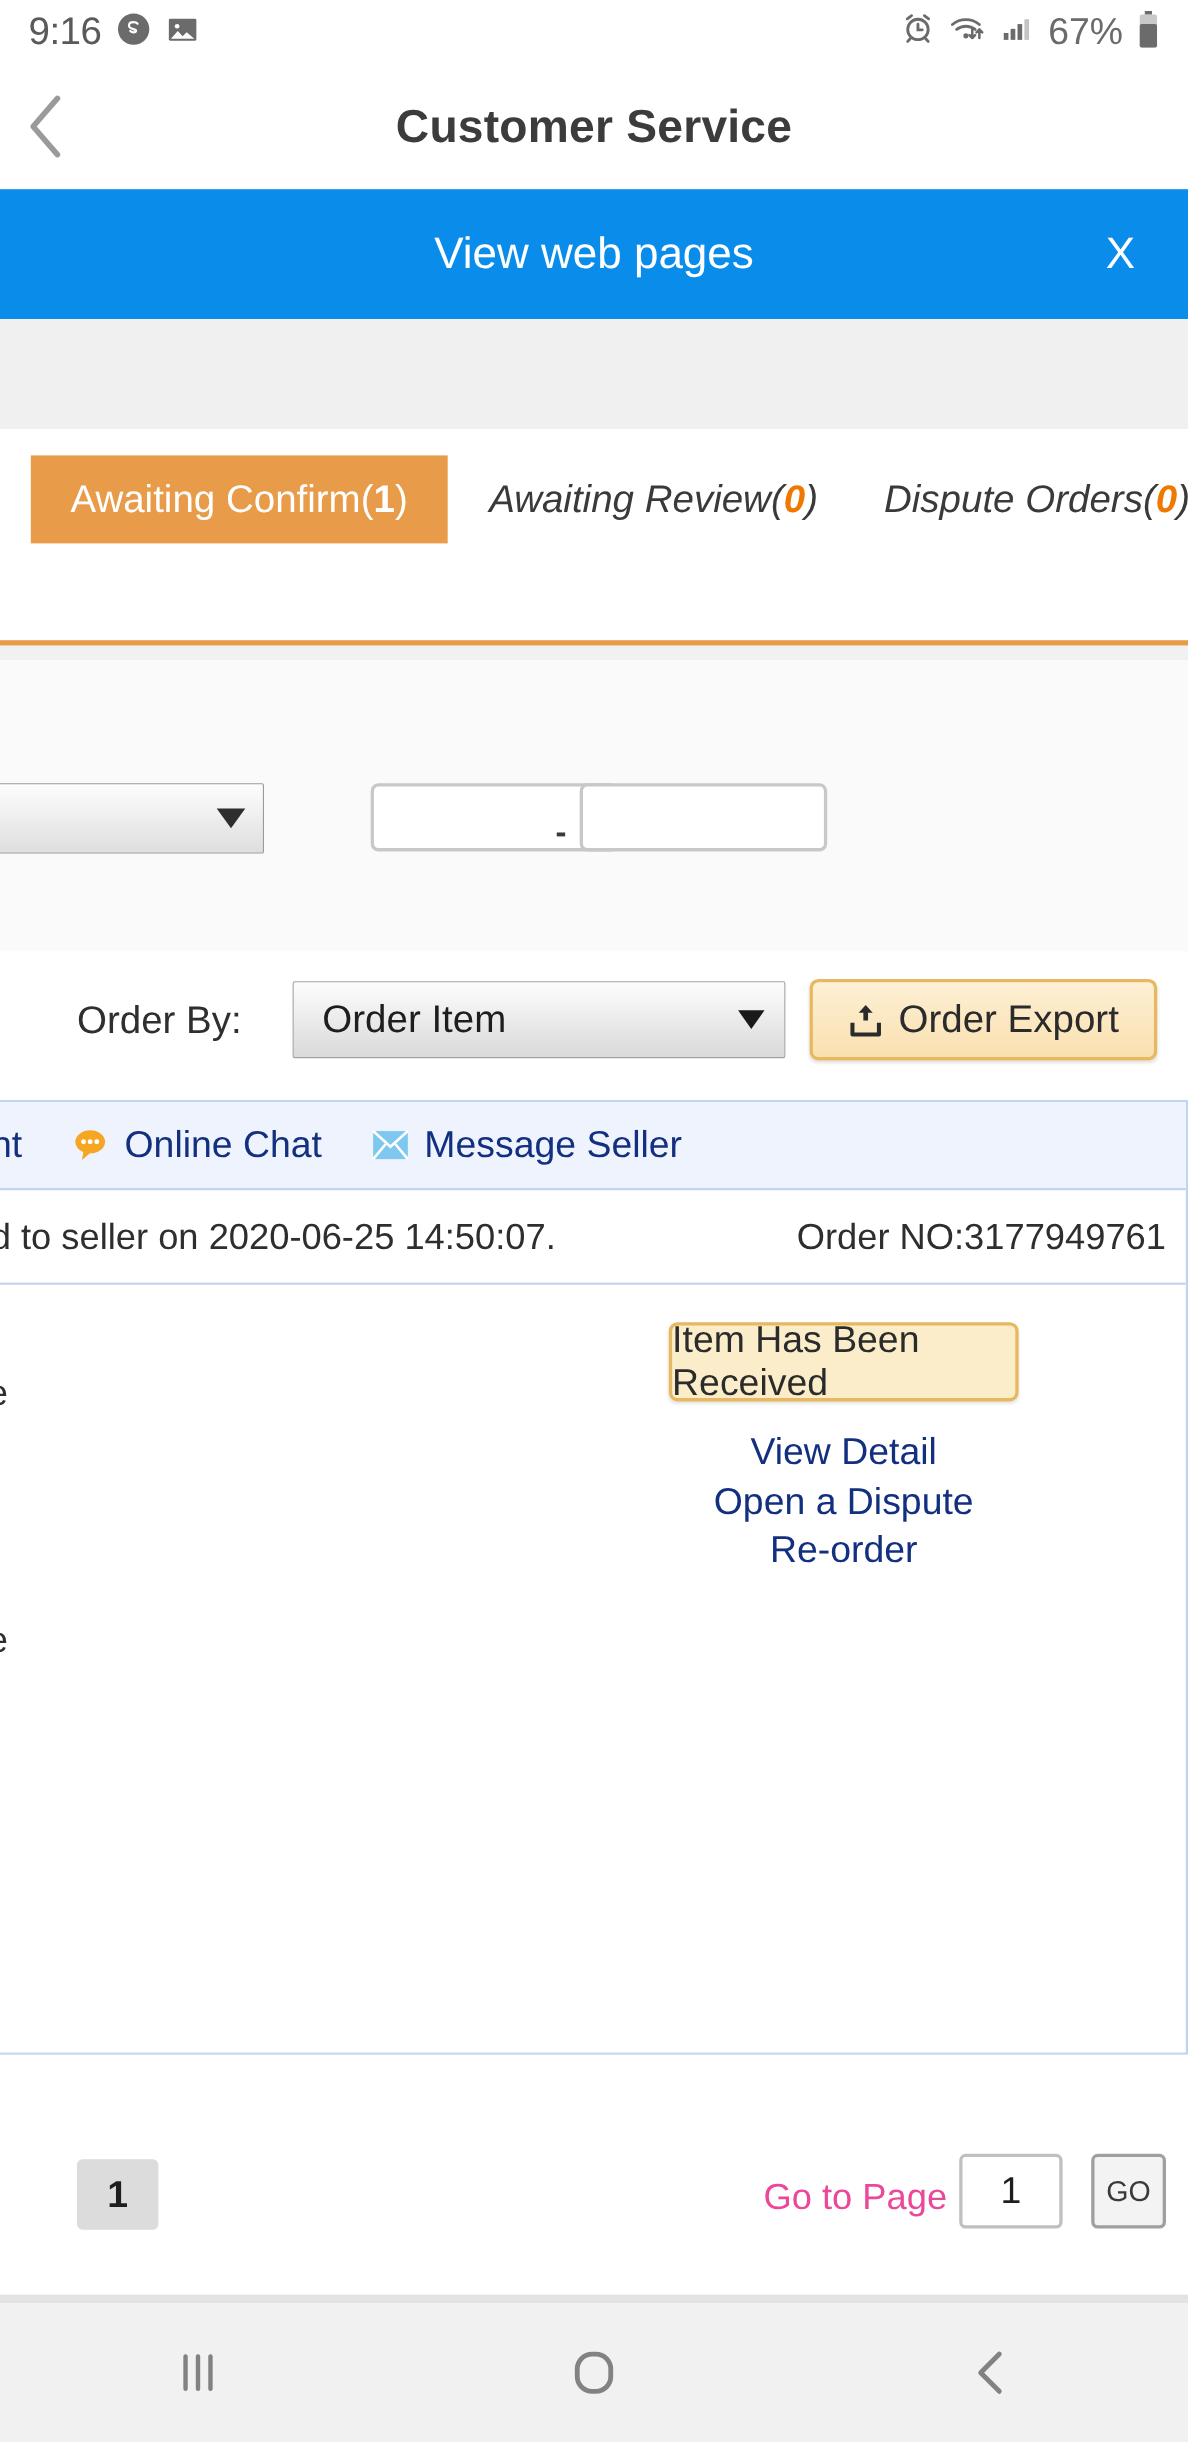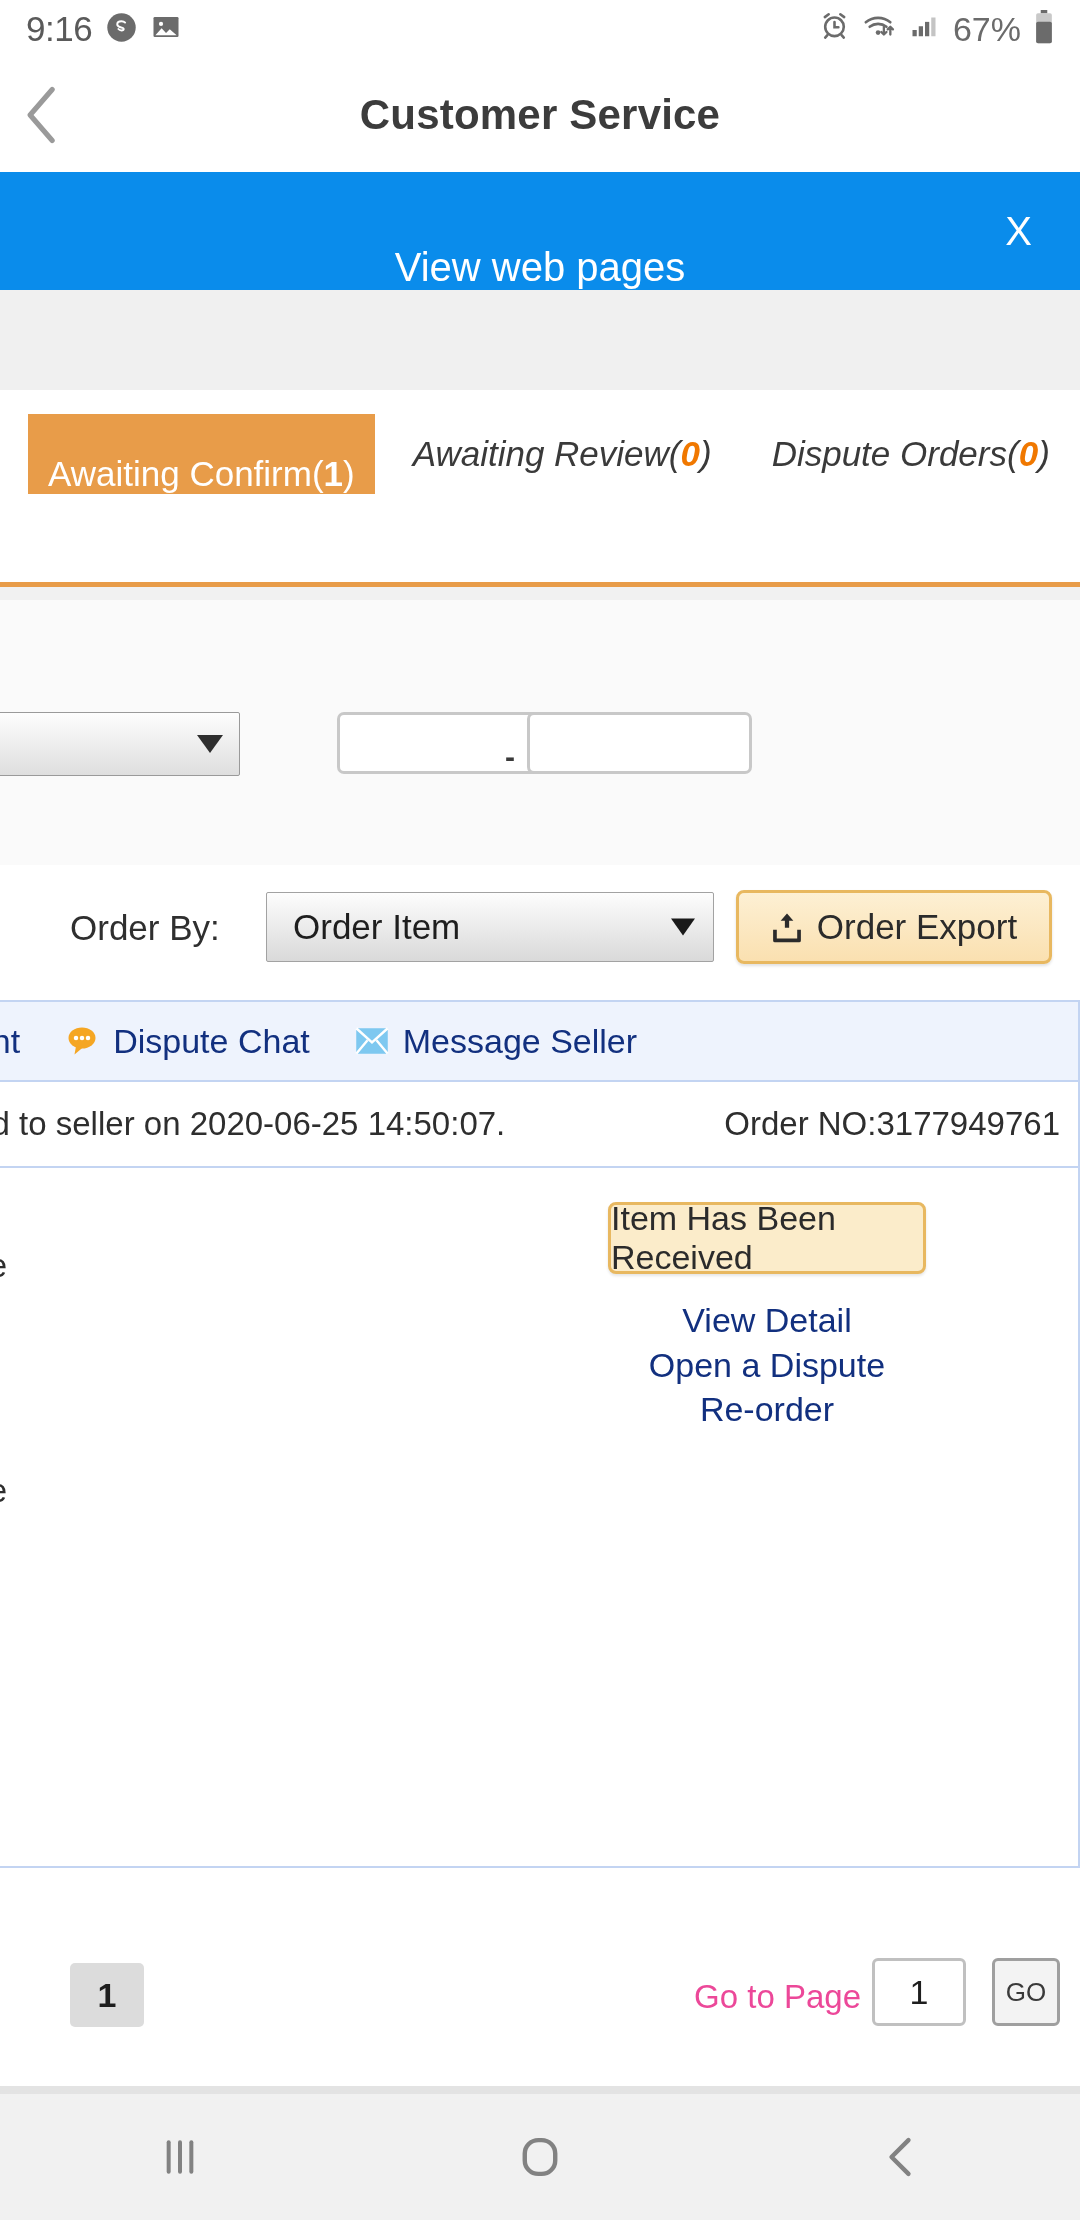--- a/index.html
+++ b/index.html
@@ -32,21 +32,21 @@
     width:84px; height:100%; display:flex; align-items:center; justify-content:center;
   }
   .title-txt{
     position:absolute; left:0; right:0; text-align:center;
     font-size:42px; font-weight:bold; color:#3c3c3c; letter-spacing:0.2px;
   }
 
   
   .banner{
     position:absolute; top:172px; left:0; width:1080px; height:118px;
-    background:#0a8ceb; display:flex; align-items:flex-end; justify-content:center;
+    background:#0a8ceb; display:flex; align-items:center; justify-content:center;
   }
   .banner-txt{ font-size:40px; color:#fff; }
   .banner-x{
     position:absolute; right:48px; top:50%; transform:translateY(-50%);
     font-size:40px; color:#fff;
   }
 
   
   .grey-gap{
     position:absolute; top:290px; left:0; width:1080px; height:100px;
@@ -59,21 +59,21 @@
     background:#ffffff;
   }
   .tabs{
     position:absolute; top:24px; left:0; display:flex; align-items:stretch; height:80px;
   }
   .tab{
     display:flex; align-items:center; justify-content:center;
     font-size:35px; color:#3a3a3a; white-space:nowrap;
   }
   .tab.active{
-    background:#e89c49; color:#ffffff; padding:0 20px; margin-left:28px;align-items:flex-end;
+    background:#e89c49; color:#ffffff; padding:0 36px; margin-left:28px;
   }
   .tab.inactive{ padding:0 22px; margin-left:16px;font-style:italic; }
   .tab .cnt{ font-weight:bold; }
   .tab.inactive .cnt{ color:#f07800; }
   .orange-rule{
     position:absolute; top:582px; left:0; width:1080px; height:5px;
     background:#e89c49;
   }
 
   
@@ -346,21 +346,21 @@
       <span>scount</span>
     </span>
     <span class="ch-item">
       <svg width="36" height="36" viewBox="0 0 24 24">
         <ellipse cx="12" cy="10" rx="9" ry="7" fill="#f5a623"></ellipse>
         <path d="M8 15.5l-1 5.5 5-4.2z" fill="#f5a623"></path>
         <circle cx="8" cy="10" r="1.5" fill="#fff"></circle>
           <circle cx="12" cy="10" r="1.5" fill="#fff"></circle>
           <circle cx="16" cy="10" r="1.5" fill="#fff"></circle>
       </svg>
-      <span>Dispute Chat</span>
+      <span>Online Chat</span>
     </span>
     <span class="ch-item">
       <svg width="36" height="36" viewBox="0 0 24 24">
         <rect x="1.5" y="3.5" width="21" height="17" fill="#7ec8f0"></rect>
         <path d="M1.5 3.5L12 13 22.5 3.5M1.5 20.5L9 11.5M22.5 20.5L15 11.5" stroke="#fff" stroke-width="1.6" fill="none"></path>
       </svg>
       <span>Message Seller</span>
     </span>
   </div>
 

